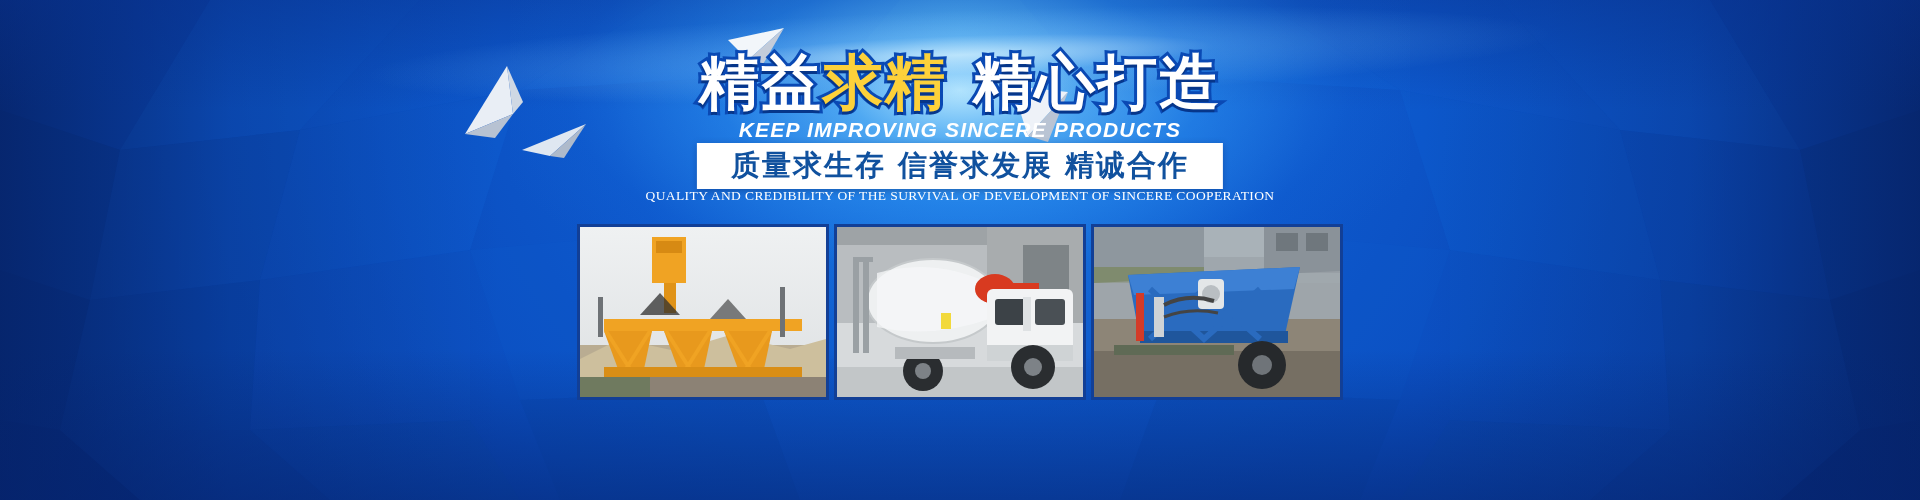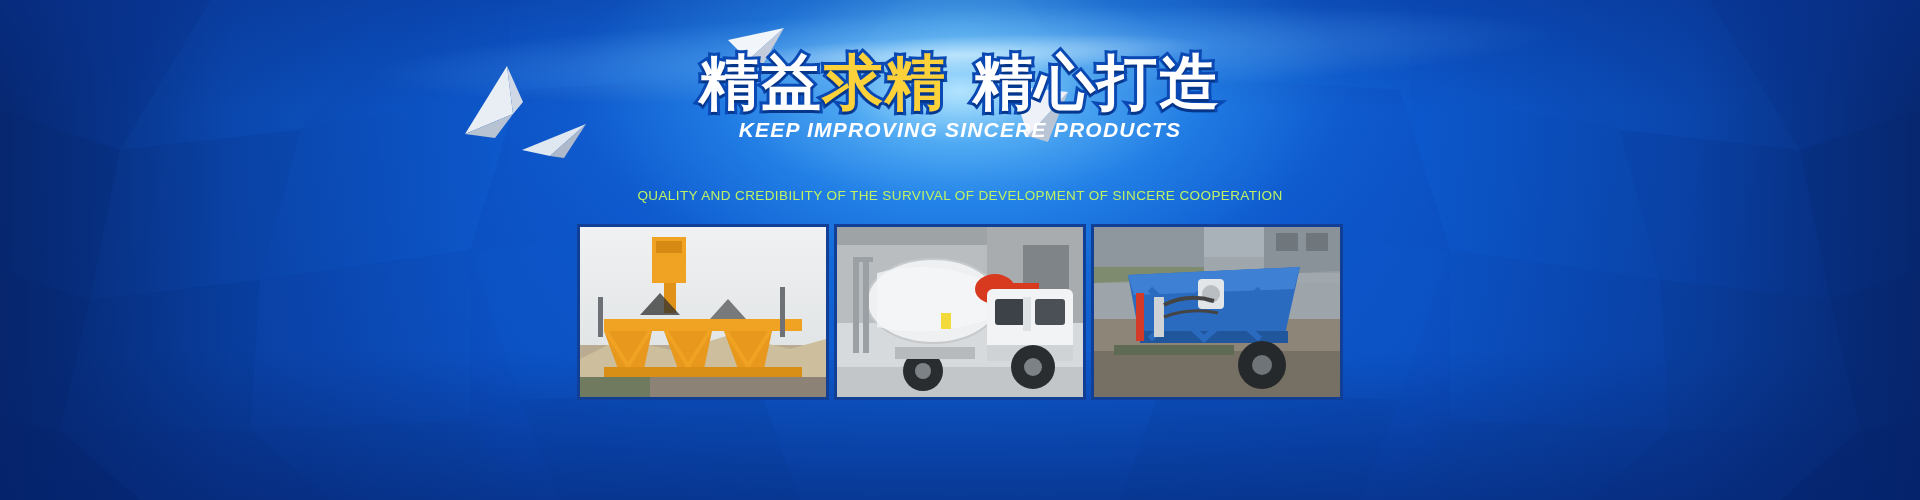--- a/index.html
+++ b/index.html
@@ -76,22 +76,22 @@
     box-shadow:0 2px 7px rgba(3,26,80,.35);
   }
   .whitebar-text{
     color:#10519e;font-size:29px;font-weight:bold;letter-spacing:2px;
     line-height:1.05;white-space:nowrap;
     font-family:"DejaVu Sans","Liberation Sans",sans-serif;
   }
 
   .caption-en{
     position:absolute;left:0;top:188px;width:1920px;text-align:center;
-    color:#bef264;font-size:13.5px;letter-spacing:.4px;white-space:nowrap;
-    font-family:Liberation Sans, sans-serif;
+    color:#ffffff;font-size:13.5px;letter-spacing:.4px;white-space:nowrap;
+    font-family:Liberation Serif, serif;
   }
 
   
   .photos{
     position:absolute;left:50%;top:224px;transform:translateX(-50%);
     display:flex;gap:5px;
   }
   .photo{
     width:246px;height:170px;position:relative;overflow:hidden;
     border:3px solid #123f96;background:#c9cfd6;
@@ -184,20 +184,23 @@
   </div>
 
   <div class="content">
 
     <div class="headline">
       <span class="seg hl-white">精益</span><span class="seg hl-gold">求精</span><span class="hl-gap"></span><span class="seg hl-white">精心打造</span>
     </div>
 
     <div class="sub-en">KEEP IMPROVING SINCERE PRODUCTS</div>
 
+    <div class="whitebar">
+      <div class="whitebar-text">质量求生存 信誉求发展 精诚合作</div>
+    </div>
 
     <div class="caption-en">QUALITY AND CREDIBILITY OF THE SURVIVAL OF DEVELOPMENT OF SINCERE COOPERATION</div>
 
     <div class="photos">
 
       <div class="photo">
         <svg viewBox="0 0 246 170" preserveAspectRatio="none" xmlns="http://www.w3.org/2000/svg">
           <defs>
             <linearGradient id="sky1" x1="0" y1="0" x2="0" y2="1">
               <stop offset="0" stop-color="#eff1f2"></stop>

